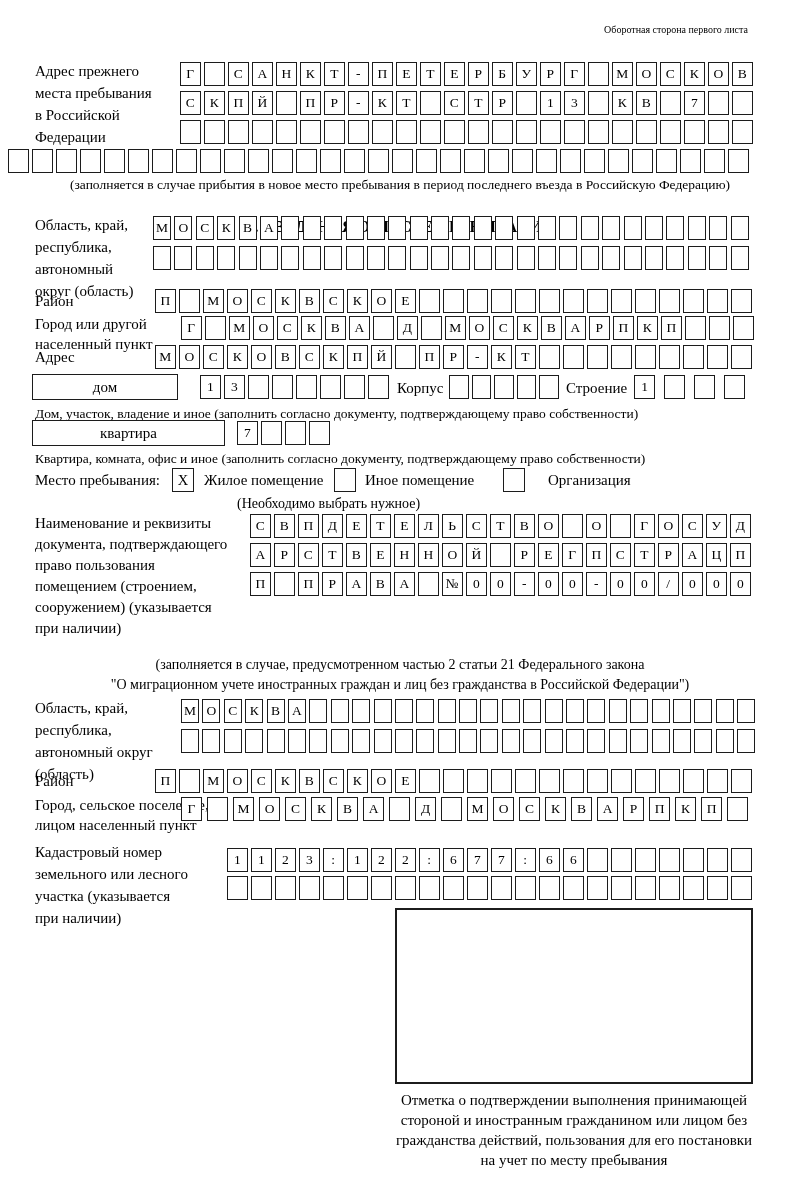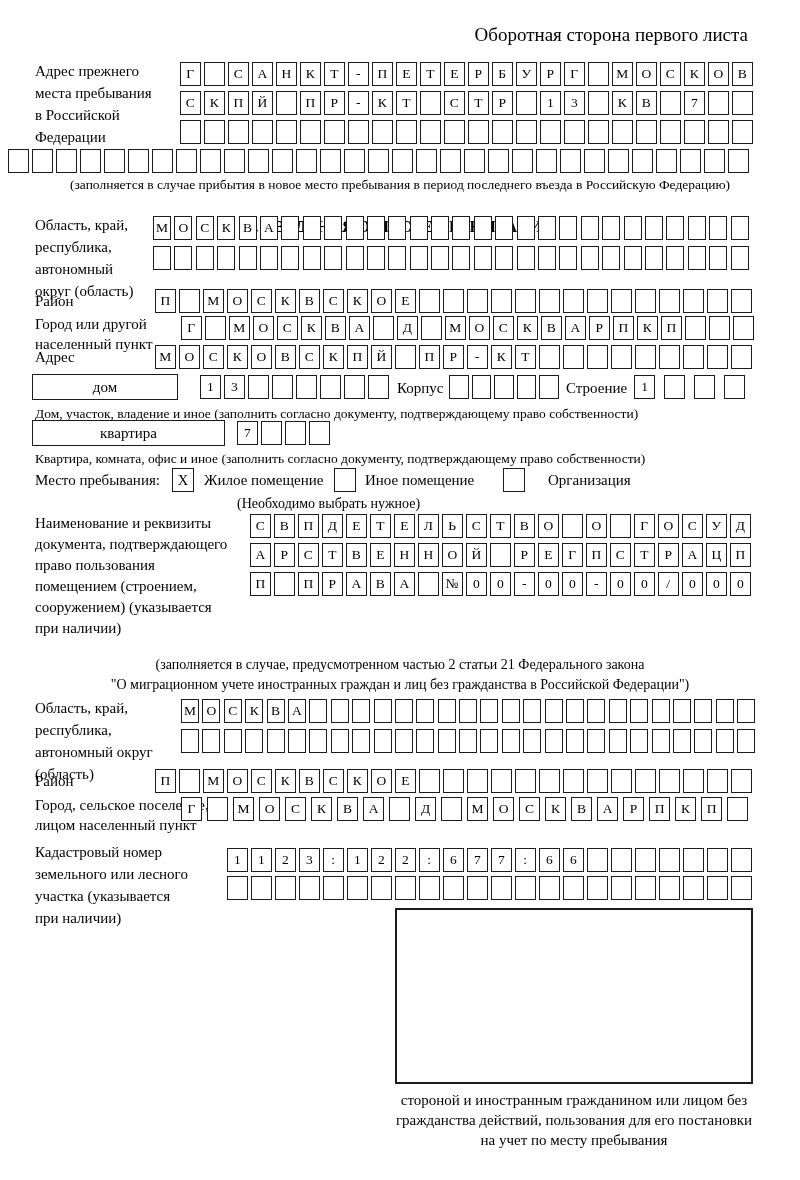--- a/index.html
+++ b/index.html
@@ -46,21 +46,21 @@
     display: flex; align-items: center; justify-content: center;
     font-size: 14.5px; background: #fff;
   }
   .markbox { position: absolute; border: 2px solid #1c1c1c; background: #fff; }
 </style>
 </head>
 <body>
 
 <div class="page">
 
-  <div class="abs" style="top:24px; right:52px; font-size:19px;">Оборотная сторона первого листа</div>
+  <div class="abs" style="top:24px; right:52px; font-size:10px;">Оборотная сторона первого листа</div>
 
   <div class="abs lbl" style="left:35px; top:60px;">
       <div>Адрес прежнего</div>
       <div>места пребывания</div>
       <div>в Российской</div>
       <div>Федерации</div>
     </div>
   <div class="cellrow" style="left:180px; top:62px;">
       <span class="cell">Г</span>
       <span class="cell"></span>
@@ -632,18 +632,19 @@
       <span class="cell"></span>
       <span class="cell"></span>
       <span class="cell"></span>
       <span class="cell"></span>
       <span class="cell"></span>
       <span class="cell"></span>
     </div>
 
   <div class="markbox" style="left:395px; top:908px; width:358px; height:176px;"></div>
   <div class="abs" style="left:356px; top:1090px; width:436px; text-align:center; font-size:15px; line-height:20px;">
+      <div>Отметка о подтверждении выполнения принимающей</div>
       <div>стороной и иностранным гражданином или лицом без</div>
       <div>гражданства действий, пользования для его постановки</div>
       <div>на учет по месту пребывания</div>
     </div>
 
 </div>
 
 </body></html>

